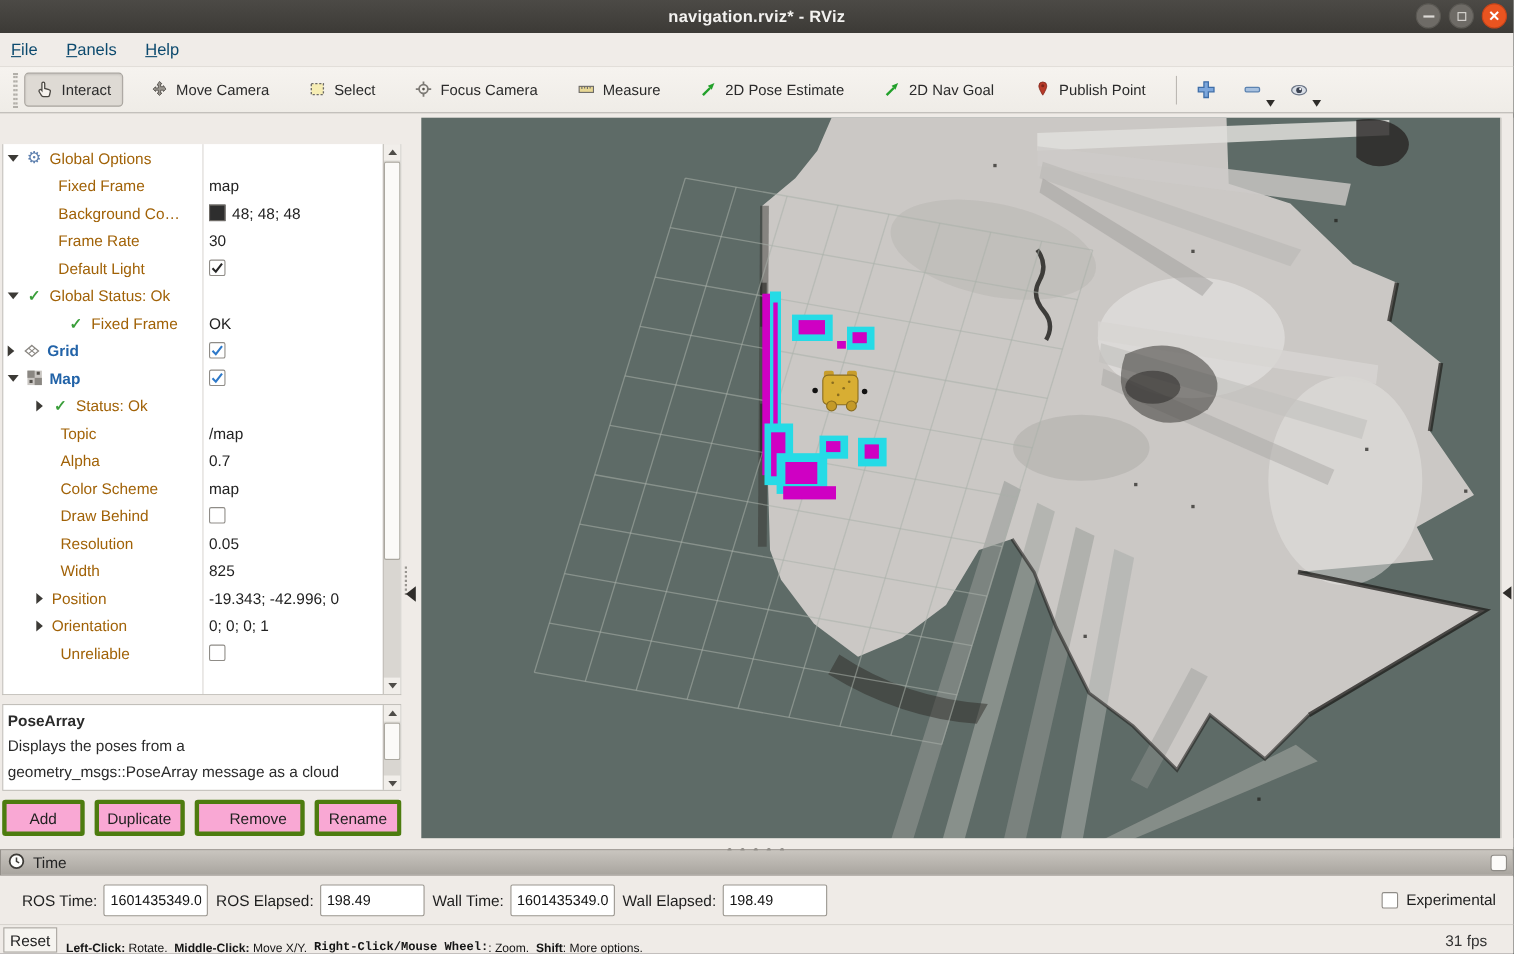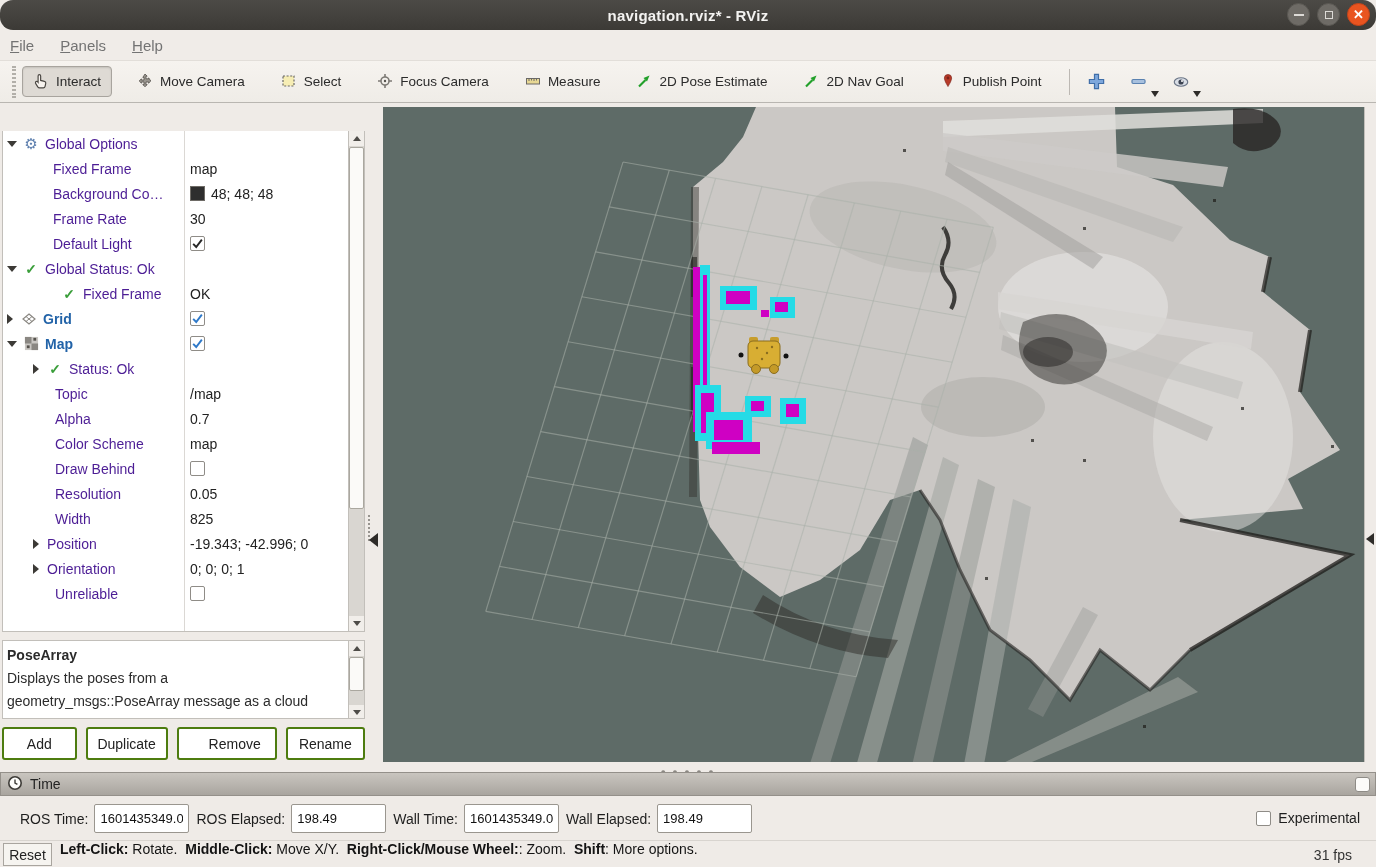--- a/index.html
+++ b/index.html
@@ -6,36 +6,36 @@
   html,body { background:#555; }
   body { font-family:"Liberation Sans", sans-serif; }
   #win {
     position:relative; width:1376px; height:867px; overflow:hidden;
     background:#efebe7; font-size:14px; color:#222;
   }
   
   .titlebar {
     position:absolute; left:0; top:0; width:1376px; height:30px;
     background:linear-gradient(#4c4a46,#3c3a36);
-    display:flex; align-items:center; justify-content:center;border-radius:13px;
+    display:flex; align-items:center; justify-content:center;
   }
   .titlebar .title { color:#f3f2f0; font-weight:bold; font-size:15px; letter-spacing:.2px; }
   .winbtns { position:absolute; right:6px; top:3px; display:flex; gap:7px; }
   .wbtn { width:23px; height:23px; border-radius:50%; background:#6e6b66; border:1px solid #5a5853;
           display:flex; align-items:center; justify-content:center; color:#dcdad6; font-size:12px; line-height:1; }
   .wbtn.close { background:#e95420; border-color:#c4441a; color:#fff; font-size:13px; font-weight:bold; }
   .wbtn .sq { width:8px; height:8px; border:1.5px solid #dcdad6; }
   .wbtn .mn { width:10px; height:2px; background:#dcdad6; }
   
   .menubar {
     position:absolute; left:0; top:30px; width:1376px; height:31px;
     background:#f0ece8; display:flex; align-items:center; padding-left:10px; gap:26px;
     border-bottom:1px solid #e2ded9;
   }
-  .menu-item { font-size:15px; color:#737373; }
+  .menu-item { font-size:15px; color:#0c4a6e; }
   .menu-item u { text-decoration:underline; }
   
   .toolbar {
     position:absolute; left:0; top:61px; width:1376px; height:42px;
     background:linear-gradient(#f6f3ef,#efece7);
     border-bottom:1px solid #b9b6b1;
     display:flex; align-items:center; padding-left:12px;
   }
   .grip { width:4px; height:32px; border-left:2px dotted #b2afa9; border-right:2px dotted #b2afa9; margin-right:6px; }
   .tool {
@@ -63,42 +63,42 @@
   }
   .colline { position:absolute; left:181px; top:0; bottom:0; width:1px; background:#dbd8d4; }
   .trow { position:relative; height:25px; display:flex; align-items:center; }
   .tname { display:flex; align-items:center; width:181px; overflow:hidden; white-space:nowrap; }
   .tval  { display:flex; align-items:center; padding-left:6px; gap:6px; white-space:nowrap; }
   .arr-d { width:0; height:0; border-left:5px solid transparent; border-right:5px solid transparent; border-top:6px solid #3c3a36; margin-right:6px; }
   .arr-r { width:0; height:0; border-top:5px solid transparent; border-bottom:5px solid transparent; border-left:6px solid #3c3a36; margin-right:8px; }
   .ticon { display:inline-flex; width:16px; height:16px; margin-right:6px; align-items:center; justify-content:center; }
   .gearic { color:#5d7fae; font-size:15px; line-height:1; }
   .gcheck { color:#3a9e3a; font-weight:bold; font-size:14px; }
-  .lbl { color:#4c1d95; }
+  .lbl { color:#a16207; }
   .lbl.disp { color:#2263a8; font-weight:bold; }
   .cbox { width:15px; height:15px; background:#fff; border:1px solid #8f8c87; border-radius:2px; display:flex; align-items:center; justify-content:center; }
   .swatch { width:15px; height:15px; background:#2e2e2e; border:1px solid #6e6b66; }
   
   .sbar { position:absolute; top:0; right:0; width:16px; bottom:0; background:#d9d6d1; border-left:1px solid #c2bfba; }
   .sbtn { position:absolute; left:0; width:15px; height:15px; background:#f1eeea; display:flex; align-items:center; justify-content:center; }
   .sarr-u { width:0;height:0;border-left:4px solid transparent;border-right:4px solid transparent;border-bottom:5px solid #4e4c48; }
   .sarr-d { width:0;height:0;border-left:4px solid transparent;border-right:4px solid transparent;border-top:5px solid #4e4c48; }
   .sthumb { position:absolute; left:0; width:15px; background:#fbfaf8; border:1px solid #aaa79f; border-radius:2px; }
   .hsplit { position:absolute; left:2px; top:632px; width:363px; height:8px; background:#efebe7; text-align:center; }
   .dots { color:#8b8883; font-size:9px; letter-spacing:2px; line-height:8px; }
   .desc {
     position:absolute; left:2px; top:640px; width:363px; height:79px;
     background:#fff; border:1px solid #c2bfba; overflow:hidden; padding:3px 20px 0 4px;
     font-size:14px; line-height:23px; color:#2b2b2b;
   }
   .desc .dtitle { font-weight:bold; }
   .desc .link { color:#3b5fc0; }
   .btnrow { position:absolute; left:2px; top:727px; width:363px; height:34px; display:flex; gap:9px; }
   .pbtn {
-    height:33px; background:#ffffff; border:2px solid #4d7c0f; border-radius:3px;
+    height:33px; background:#f9a8d4; border:4px solid #4d7c0f; border-radius:3px;
     font-size:14px; color:#222; display:flex; align-items:center; justify-content:center;
     font-family:"Liberation Sans",sans-serif;
   }
   
   .vsplit { position:absolute; left:365px; top:107px; width:18px; height:663px; background:#efebe7; }
   .vsplit .dots-v { position:absolute; left:3px; top:408px; height:26px; border-left:2px dotted #97948f; }
   .tri-l { width:0; height:0; border-top:7px solid transparent; border-bottom:7px solid transparent; border-right:9px solid #2e2c29; }
   .rstrip { position:absolute; left:1364px; top:107px; width:12px; height:663px; background:#efebe7; border-left:1px solid #c2bfba; }
   .viewport { position:absolute; left:383px; top:107px; width:981px; height:663px; background:#5e6b67; }
   .botsplit { position:absolute; left:0; top:762px; width:1376px; height:10px; background:#efebe7; text-align:center; }
@@ -113,21 +113,21 @@
   }
   .experimental { position:absolute; right:16px; top:810px; display:flex; align-items:center; gap:7px; font-size:14px; color:#1e1e1e; }
   
   .statusbar {
     position:absolute; left:0; top:840px; width:1376px; height:27px; background:#efebe7;
     border-top:1px solid #d8d4cf; display:flex; align-items:center;
   }
   .resetbtn { position:absolute; left:3px; top:2px; width:49px; height:23px; background:#f6f4f0; border:1px solid #a9a59f;
               font-size:14px; color:#222; display:flex; align-items:center; justify-content:center;
               font-family:"Liberation Sans",sans-serif; }
-  .hints { position:absolute; left:60px; top:0; height:27px; display:flex; align-items:flex-start; font-size:14px; color:#141414; white-space:pre; }
+  .hints { position:absolute; left:60px; top:0; height:27px; display:flex; align-items:flex-end; font-size:11px; color:#141414; white-space:pre; }
   .fps { position:absolute; right:24px; top:0; height:27px; display:flex; align-items:center; font-size:14px; color:#333; }
 </style>
 </head>
 <body>
 
 <div id="win">
 
   <div class="titlebar">
     <span class="title">navigation.rviz* - RViz</span>
     <div class="winbtns">
@@ -644,17 +644,17 @@
         <input value="198.49" style="">
       </div>
     </div>
   <div class="experimental">
     <div class="cbox"></div>
     <span>Experimental</span>
   </div>
 
   <div class="statusbar">
     <button class="resetbtn">Reset</button>
-    <div class="hints" id="hints"><span style="font-weight: bold;">Left-Click:</span><span> Rotate.  </span><span style="font-weight: bold;">Middle-Click:</span><span> Move X/Y.  </span><span style="font-weight: bold;">Right-Click/Mouse Wheel:</span><span>: Zoom.  </span><span style="font-weight: bold;">Shift</span><span>: More options.</span></div>
+    <div class="hints" id="hints"><span style="font-weight: bold;">Left-Click:</span><span> Rotate.  </span><span style="font-weight: bold;">Middle-Click:</span><span> Move X/Y.  </span><span style="font-weight: bold; font-family: Liberation Mono, monospace;">Right-Click/Mouse Wheel:</span><span>: Zoom.  </span><span style="font-weight: bold;">Shift</span><span>: More options.</span></div>
     <div class="fps">31 fps</div>
   </div>
 
 </div>
 
 </body></html>

